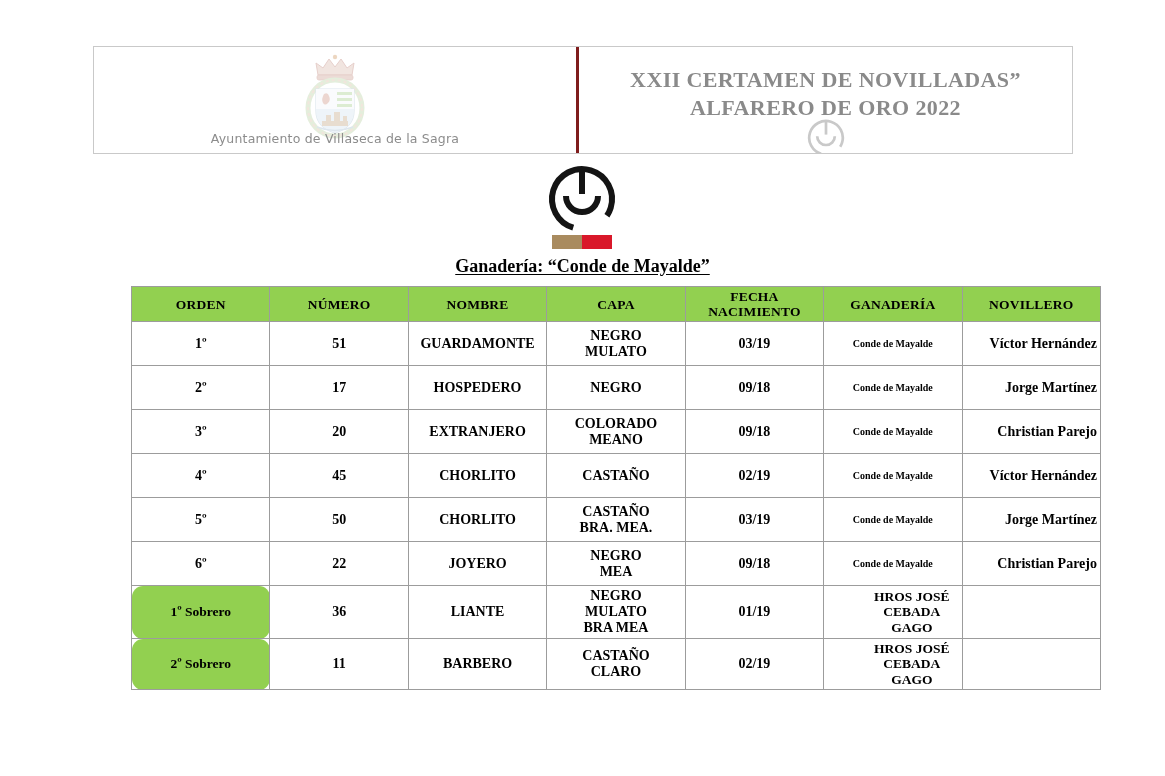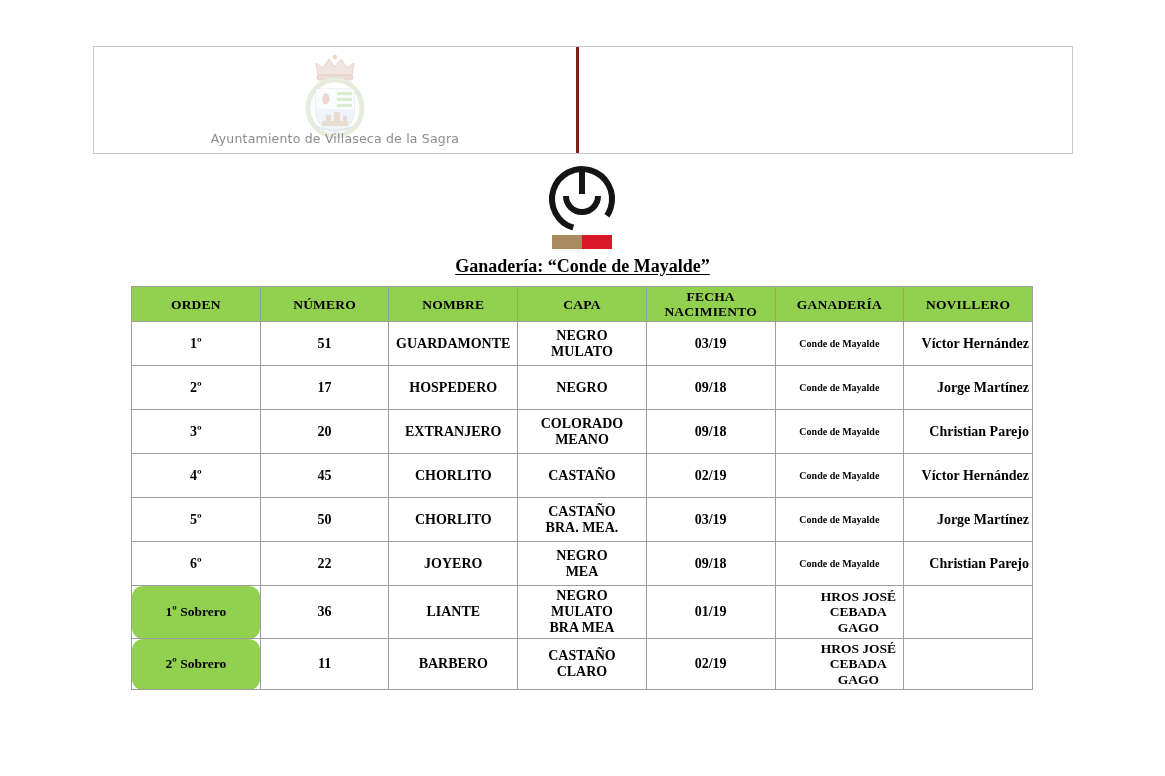--- a/index.html
+++ b/index.html
@@ -107,21 +107,21 @@
   }
   .ganaderia-caption u {
     text-underline-offset: 2px;
   }
 
   
   .data-table {
     position: absolute;
     left: 131px;
     top: 286px;
-    width: 902px;
+    width: 970px;
     border-collapse: collapse;
     table-layout: fixed;
   }
   .data-table th,
   .data-table td {
     border: 1px solid #9c9c9c;
     text-align: center;
     vertical-align: middle;
     color: #000000;
     padding: 2px 3px;
@@ -185,20 +185,33 @@
       <rect x="39" y="45" width="15" height="3" fill="#9ec97f"></rect>
       <rect x="39" y="51" width="15" height="3" fill="#9ec97f"></rect>
 
       <path d="M18 56 H56 V58 Q56 74 37 80 Q18 74 18 58 Z" fill="#cfe2ee"></path>
       <path d="M24 68 h26 v5 h-26 z M28 62 h5 v6 h-5 z M36 59 h6 v9 h-6 z M45 63 h4 v5 h-4 z" fill="#c0a07c"></path>
       <path d="M19 74 q18 7 36 0" fill="none" stroke="#9fb8cd" stroke-width="1.4"></path>
     </svg>
     <div class="ayto-text">Ayuntamiento de Villaseca de la Sagra</div>
   </div>
 
+  <div class="lh-right">
+    <div class="cert-title">
+      <span>XXII CERTAMEN DE NOVILLADAS”</span>
+      <span>ALFARERO DE ORO 2022</span>
+    </div>
+    <svg class="mini-logo" viewBox="0 0 60 62">
+      <circle cx="30" cy="26" r="21" fill="none" stroke="#c9c9c9" stroke-width="3.4" stroke-dasharray="104 28" transform="rotate(107 30 26)"></circle>
+      <line x1="30" y1="5" x2="30" y2="22" stroke="#c9c9c9" stroke-width="3.4"></line>
+      <path d="M19 24 a11 11 0 0 0 22 0" fill="none" stroke="#c9c9c9" stroke-width="3.4"></path>
+      <rect x="9" y="50" width="21" height="9" fill="#e3d5c2"></rect>
+      <rect x="30" y="50" width="21" height="9" fill="#eeafb4"></rect>
+    </svg>
+  </div>
 </div>
 
 <svg class="main-logo" viewBox="0 0 92 88">
   <circle cx="46" cy="36" r="30" fill="none" stroke="#141414" stroke-width="6" stroke-dasharray="150 39" transform="rotate(107 46 36)"></circle>
   <line x1="46" y1="6" x2="46" y2="31" stroke="#141414" stroke-width="6" stroke-linecap="butt"></line>
   <path d="M30 33 a16 16 0 0 0 32 0" fill="none" stroke="#141414" stroke-width="6"></path>
   <rect x="16" y="72" width="30" height="14" fill="#a98b5f"></rect>
   <rect x="46" y="72" width="30" height="14" fill="#d9182a"></rect>
 </svg>
 

